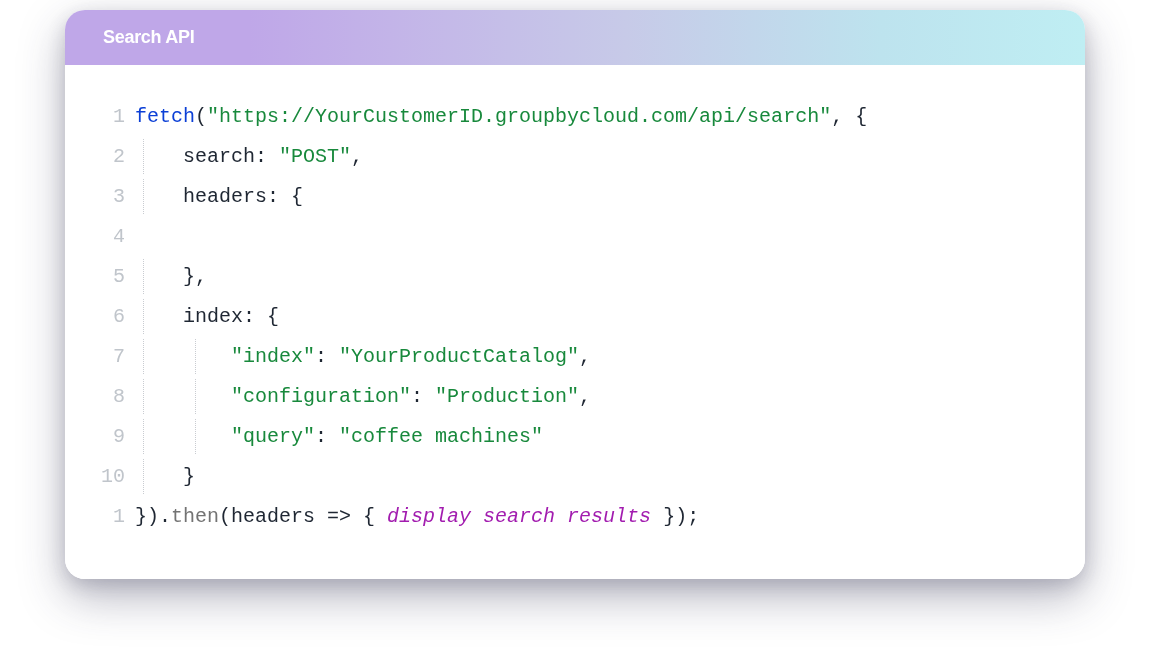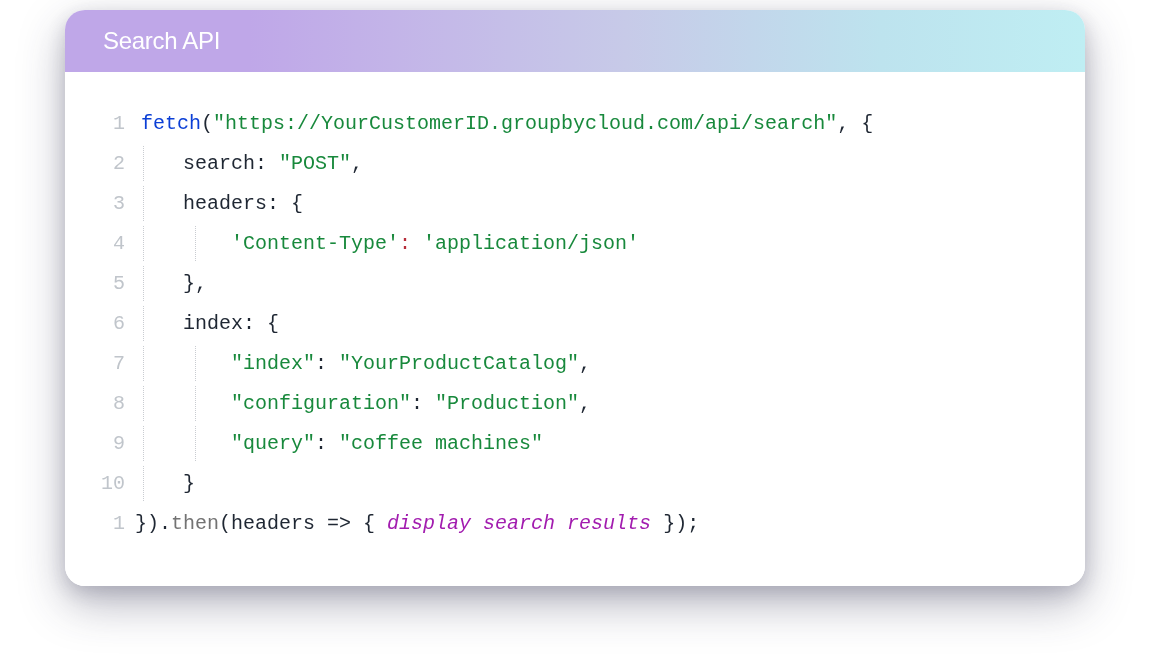--- a/index.html
+++ b/index.html
@@ -17,22 +17,22 @@
       width: 1020px;
       background: #fff;
       border-radius: 20px;
       overflow: hidden;
       box-shadow: 0 18px 45px rgba(50,50,80,0.35), 0 6px 18px rgba(50,50,80,0.18);
     }
     .card-header {
       background: linear-gradient(90deg, #bfa7e8 0%, #bfa7e8 18%, #c3b4e8 32%, #c7cae8 55%, #bde3ee 80%, #bfeef3 100%);
       padding: 17px 21px 17px 38px;
       color: #fff;
-      font-weight: 400;
-      font-size: 24px;
+      font-weight: 700;
+      font-size: 18px;
       letter-spacing: -0.3px;
     }
     .code-body {
       background: #fff;
       padding: 40px 20px 34px 28px;
     }
     .code-row {
       display: flex;
       align-items: baseline;
       height: 40px;
@@ -55,21 +55,21 @@
     }
     .indent-guide {
       position: absolute;
       top: -6px;
       bottom: -6px;
       width: 0;
       border-left: 1px dotted #c9ccd1;
     }
     .ig1 { left: 8px; }
     .ig2 { left: 60px; }
-    .tok-blue { color: #0b3fd6; margin-left: 6px; }
+    .tok-blue { color: #0b3fd6; }
     .tok-purple { color: #737373; }
     .tok-green { color: #18893c; }
     .tok-black { color: #1f2733; }
     .tok-italic { font-style: italic; color: #a21caf; }
     .tok-red { color: #b72d3a; }
   </style>
 </head>
 <body>
 
 <div class="card">
@@ -88,21 +88,20 @@
       <div class="line-content"><span class="indent-guide ig1"></span><span class="tok-black">    </span><span class="tok-black">search:</span><span> </span><span class="tok-green">"POST"</span><span class="tok-black">,</span></div>
     </div>
 
     <div class="code-row">
       <div class="line-num">3</div>
       <div class="line-content"><span class="indent-guide ig1"></span><span class="tok-black">    </span><span class="tok-black">headers:</span><span> </span><span class="tok-black">{</span></div>
     </div>
 
     <div class="code-row">
       <div class="line-num">4</div>
-      <div class="line-content"><span class="indent-guide ig1"></span><span class="indent-guide ig2"></span><span class="tok-black">        </span><span class="tok-green">'Content-Type'</span><span class="tok-red">: </span><span class="tok-green">'application/json'</span></div>
     </div>
 
     <div class="code-row">
       <div class="line-num">5</div>
       <div class="line-content"><span class="indent-guide ig1"></span><span class="tok-black">    </span><span class="tok-black">}</span><span class="tok-black">,</span></div>
     </div>
 
     <div class="code-row">
       <div class="line-num">6</div>
       <div class="line-content"><span class="indent-guide ig1"></span><span class="tok-black">    </span><span class="tok-black">index:</span><span> </span><span class="tok-black">{</span></div>

